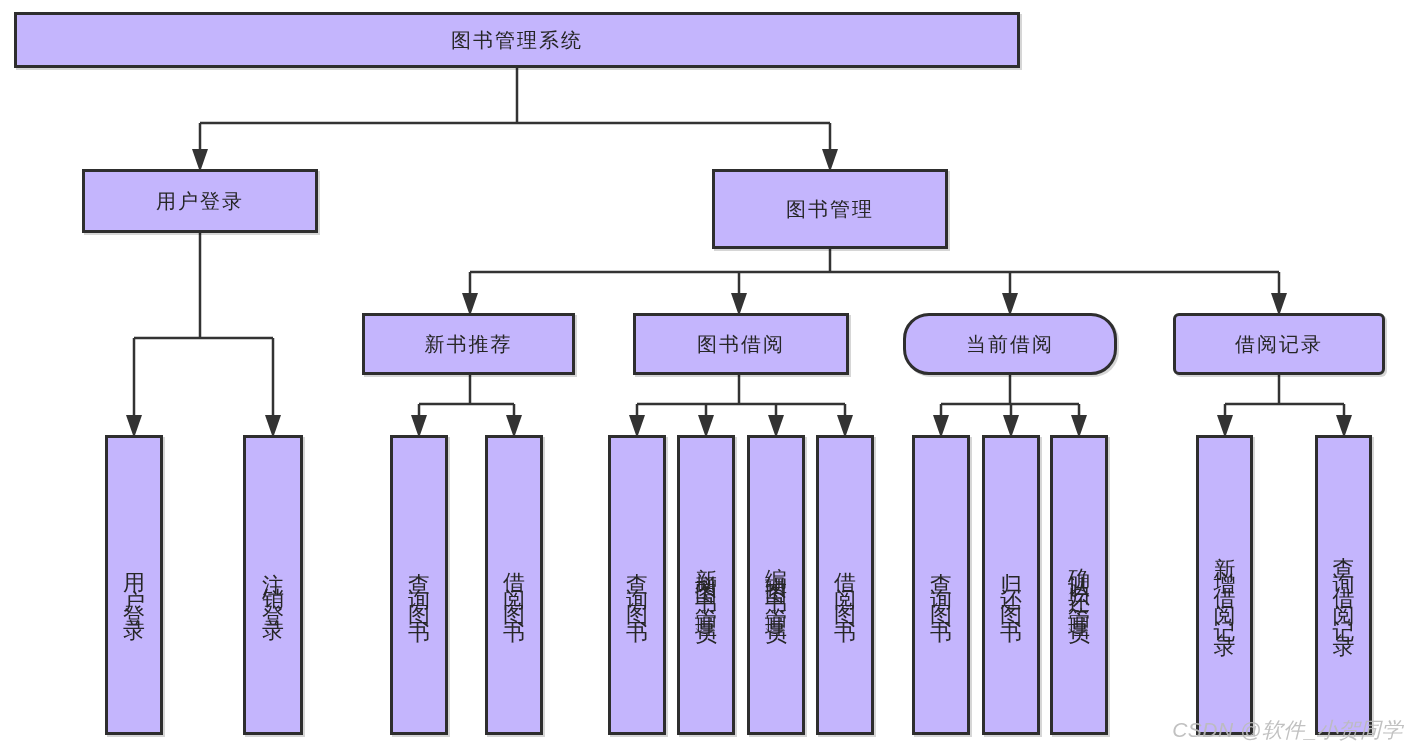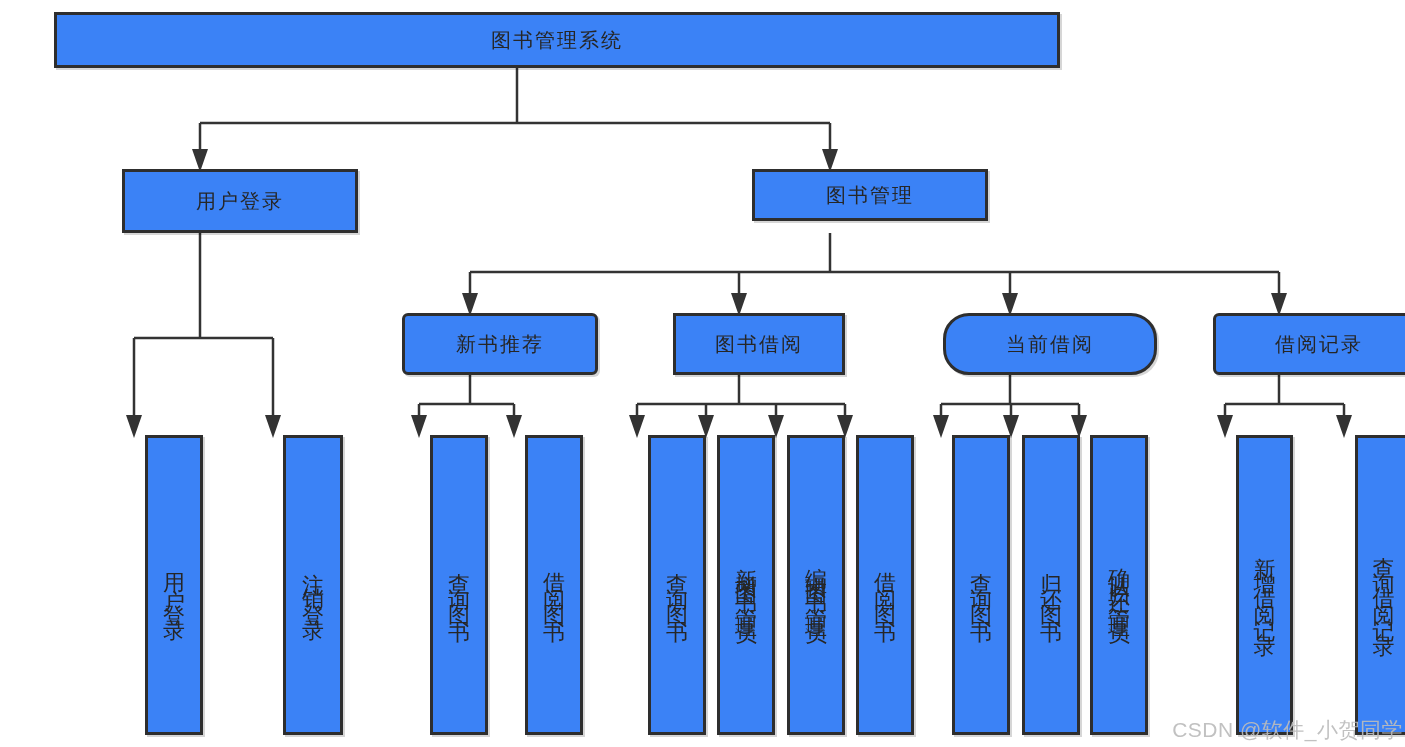--- a/index.html
+++ b/index.html
@@ -12,29 +12,28 @@
     overflow: hidden;
   }
   svg.connectors {
     position: absolute;
     left: 0; top: 0;
     width: 1405px; height: 747px;
   }
   .node {
     position: absolute;
     box-sizing: border-box;
-    background: #3b82f6;
+    background: #c4b5fd;
     border: 3px solid #2e2e2e;
     box-shadow: 2px 2px 0 rgba(0,0,0,0.16);
     color: #262626;
     display: flex;
     align-items: center;
     justify-content: center;
     text-align: center;
-    margin-left: 40px;
   }
   .node.h {
     font-size: 20px;
     letter-spacing: 2px;
     line-height: 1;
   }
   .node.v {
     writing-mode: vertical-rl;
     text-orientation: mixed;
     font-size: 22px;
@@ -116,27 +115,27 @@
       <line x1="1344" y1="404" x2="1344" y2="420" stroke="#333333" stroke-width="2.5"></line>
       <polygon points="1336,415 1352,415 1344,438" fill="#333333"></polygon>
     </svg>
   <div id="nodes-layer">
       <div class="node h" style="left: 14px; top: 12px; width: 1006px; height: 56px;">
         <span>图书管理系统</span>
       </div>
       <div class="node h" style="left: 82px; top: 169px; width: 236px; height: 64px;">
         <span>用户登录</span>
       </div>
-      <div class="node h" style="left: 712px; top: 169px; width: 236px; height: 52px;">
+      <div class="node h" style="left: 712px; top: 169px; width: 236px; height: 80px;">
         <span>图书管理</span>
       </div>
-      <div class="node h" style="left: 362px; top: 313px; width: 196px; height: 62px; border-radius: 6px;">
+      <div class="node h" style="left: 362px; top: 313px; width: 213px; height: 62px;">
         <span>新书推荐</span>
       </div>
-      <div class="node h" style="left: 633px; top: 313px; width: 172px; height: 62px;">
+      <div class="node h" style="left: 633px; top: 313px; width: 216px; height: 62px;">
         <span>图书借阅</span>
       </div>
       <div class="node h" style="left: 903px; top: 313px; width: 214px; height: 62px; border-radius: 26px;">
         <span>当前借阅</span>
       </div>
       <div class="node h" style="left: 1173px; top: 313px; width: 212px; height: 62px; border-radius: 6px;">
         <span>借阅记录</span>
       </div>
       <div class="node v" style="left: 105px; top: 435px; width: 58px; height: 300px;">
         <span>用户登录</span>
@@ -171,14 +170,14 @@
       <div class="node v tight" style="left: 1050px; top: 435px; width: 58px; height: 300px;">
         <span>确认归还（管理员）</span>
       </div>
       <div class="node v" style="left: 1196px; top: 435px; width: 57px; height: 300px;">
         <span>新增借阅记录</span>
       </div>
       <div class="node v" style="left: 1315px; top: 435px; width: 57px; height: 300px;">
         <span>查询借阅记录</span>
       </div>
     </div>
-  <div class="watermark" style="color: rgb(188, 188, 188);">CSDN @软件_小贺同学</div>
+  <div class="watermark" style="color: rgb(188, 188, 188); font-style: italic;">CSDN @软件_小贺同学</div>
 </div>
 
 </body></html>

